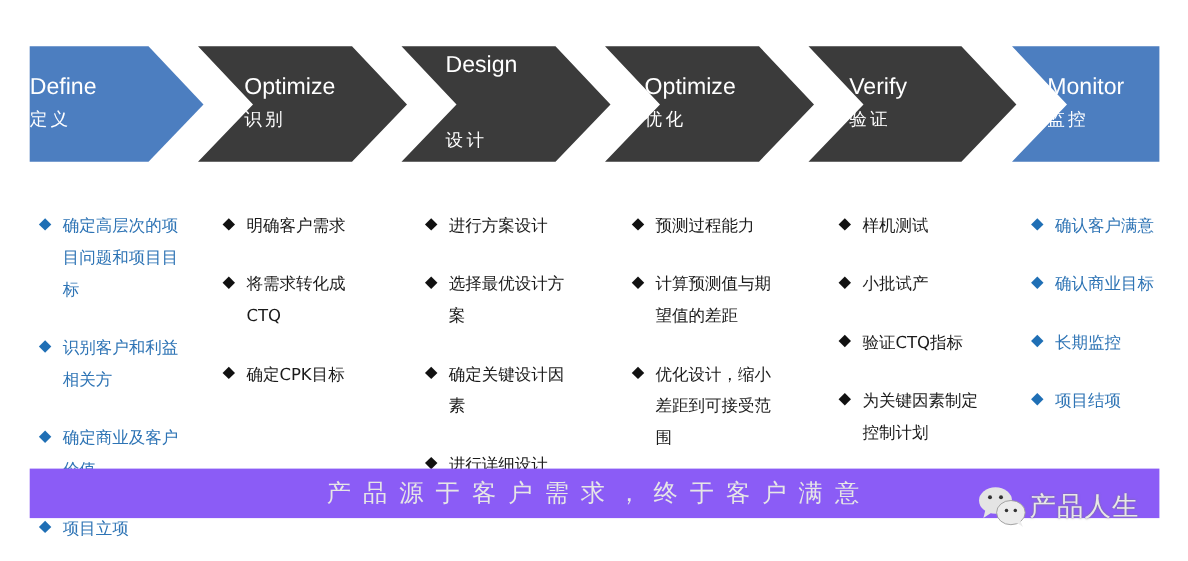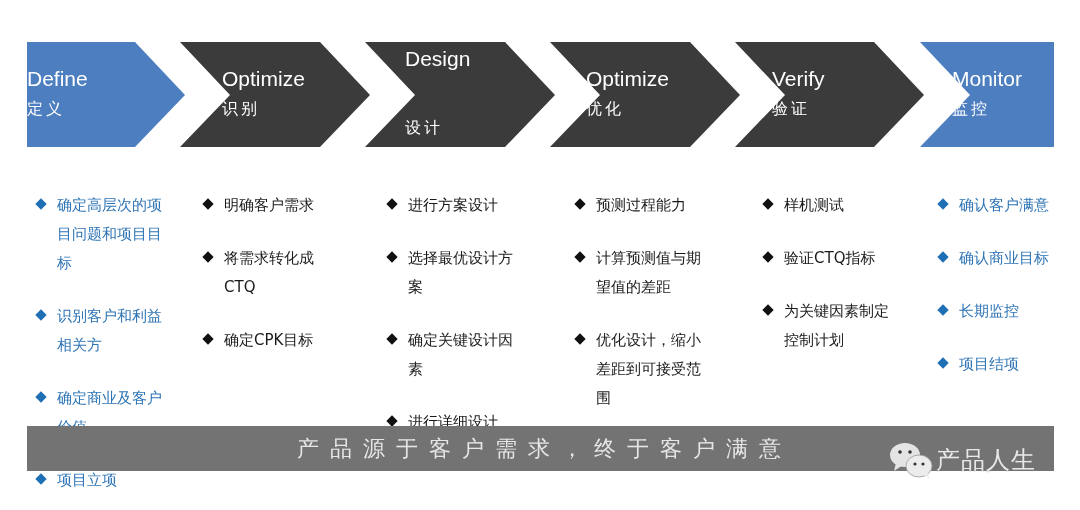--- a/index.html
+++ b/index.html
@@ -9,21 +9,21 @@
   .shapes-svg { position:absolute; left:0; top:0; }
   .step-label { position:absolute; top:42px; height:105px; display:flex; flex-direction:column;
                 align-items:flex-start; justify-content:center; color:#ffffff; text-align:center; }
   .step-en { font-family:"Liberation Sans", sans-serif; font-size:21px; line-height:28px; }
   .step-cn { font-size:16px; line-height:32px; letter-spacing:3px; }
   .col { position:absolute; top:167px; width:165px; }
   .item { position:relative; padding-left:22px; font-size:15px; line-height:29px; margin-bottom:7px; color:#1a1a1a;margin-top:24px; }
   .item .bullet { position:absolute; left:2px; top:9px; width:8px; height:8px; background:#111; transform:rotate(45deg); }
   .col.blue .item { color:#2e74b5; }
   .col.blue .item .bullet { background:#1f6fb5; }
-  .bar { position:absolute; left:27px; top:426px; width:1027px; height:45px; background:#737373; }
+  .bar { position:absolute; left:27px; top:426px; width:1027px; height:45px; background:#8b5cf6; }
   .bar-text { position:absolute; left:0; top:0; width:800px; height:45px; line-height:45px;
               text-align:center; padding-left:0; color:#e6e6e6; font-size:22px; letter-spacing:11px; }
   .bar-text { left:270px; width:auto; }
   .watermark { position:absolute; left:888px; top:440px; display:flex; align-items:center; height:40px; }
   .wm-icon { width:46px; height:40px; }
   .wm-text { color:#e8e8e8; font-size:24px; letter-spacing:1px; margin-left:2px;
              text-shadow:0 0 2px #777; }
 </style>
 </head>
 <body>
@@ -85,20 +85,21 @@
   </div>
 
   <div class="col" style="left:574px;width:130px;">
     <div class="item"><span class="bullet"></span><span>预测过程能力</span></div>
     <div class="item"><span class="bullet"></span><span>计算预测值与期望值的差距</span></div>
     <div class="item"><span class="bullet"></span><span>优化设计，缩小差距到可接受范围</span></div>
   </div>
 
   <div class="col" style="left:762px;width:130px;">
     <div class="item"><span class="bullet"></span><span>样机测试</span></div>
+    <div class="item"><span class="bullet"></span><span>小批试产</span></div>
     <div class="item"><span class="bullet"></span><span>验证CTQ指标</span></div>
     <div class="item"><span class="bullet"></span><span>为关键因素制定控制计划</span></div>
   </div>
 
   <div class="col blue" style="left:937px;width:112px;">
     <div class="item"><span class="bullet"></span><span>确认客户满意</span></div>
     <div class="item"><span class="bullet"></span><span>确认商业目标</span></div>
     <div class="item"><span class="bullet"></span><span>长期监控</span></div>
     <div class="item"><span class="bullet"></span><span>项目结项</span></div>
   </div>

